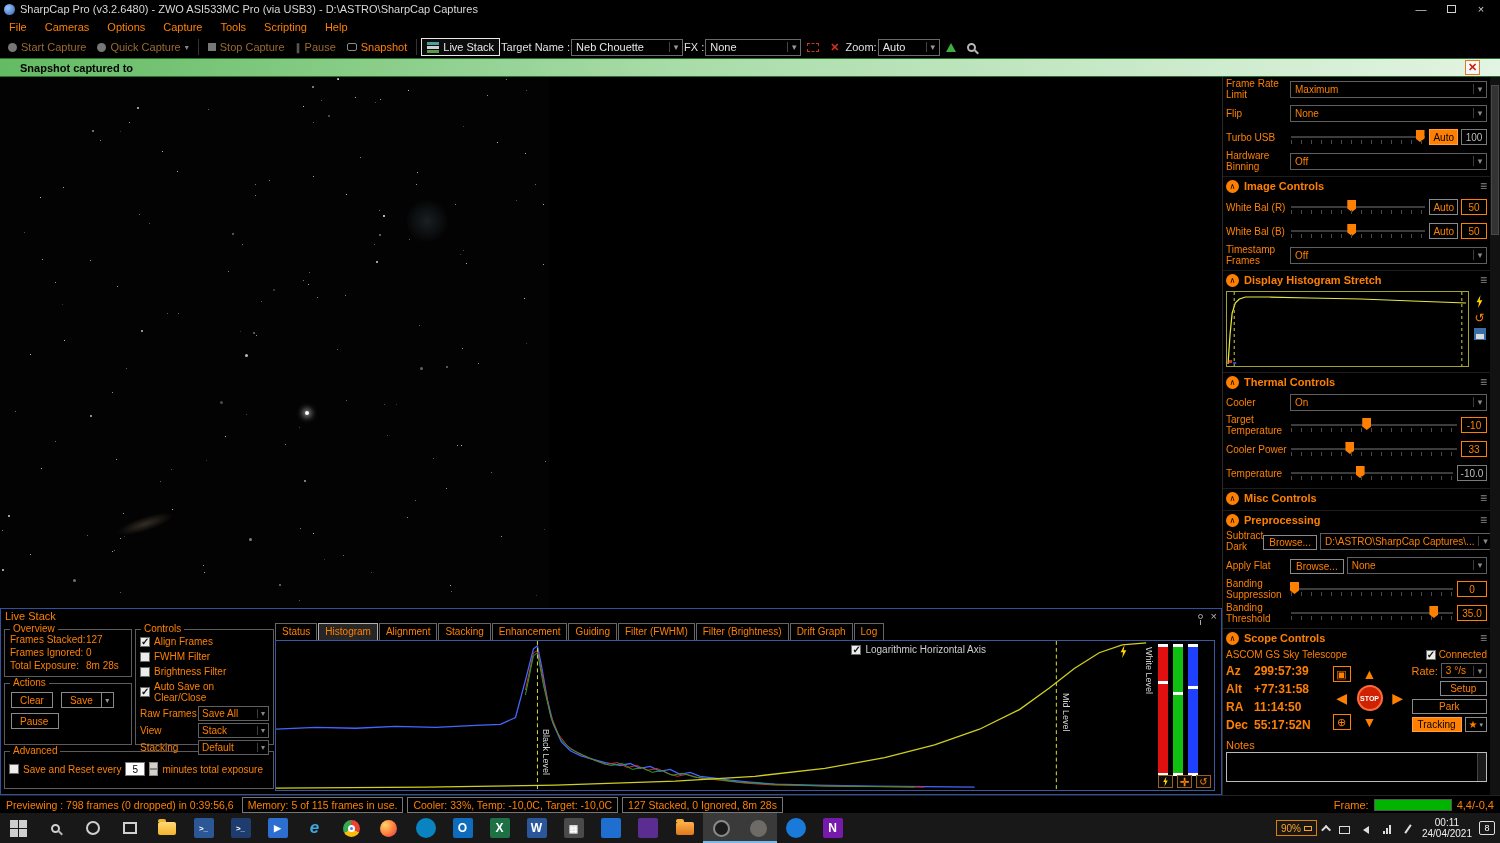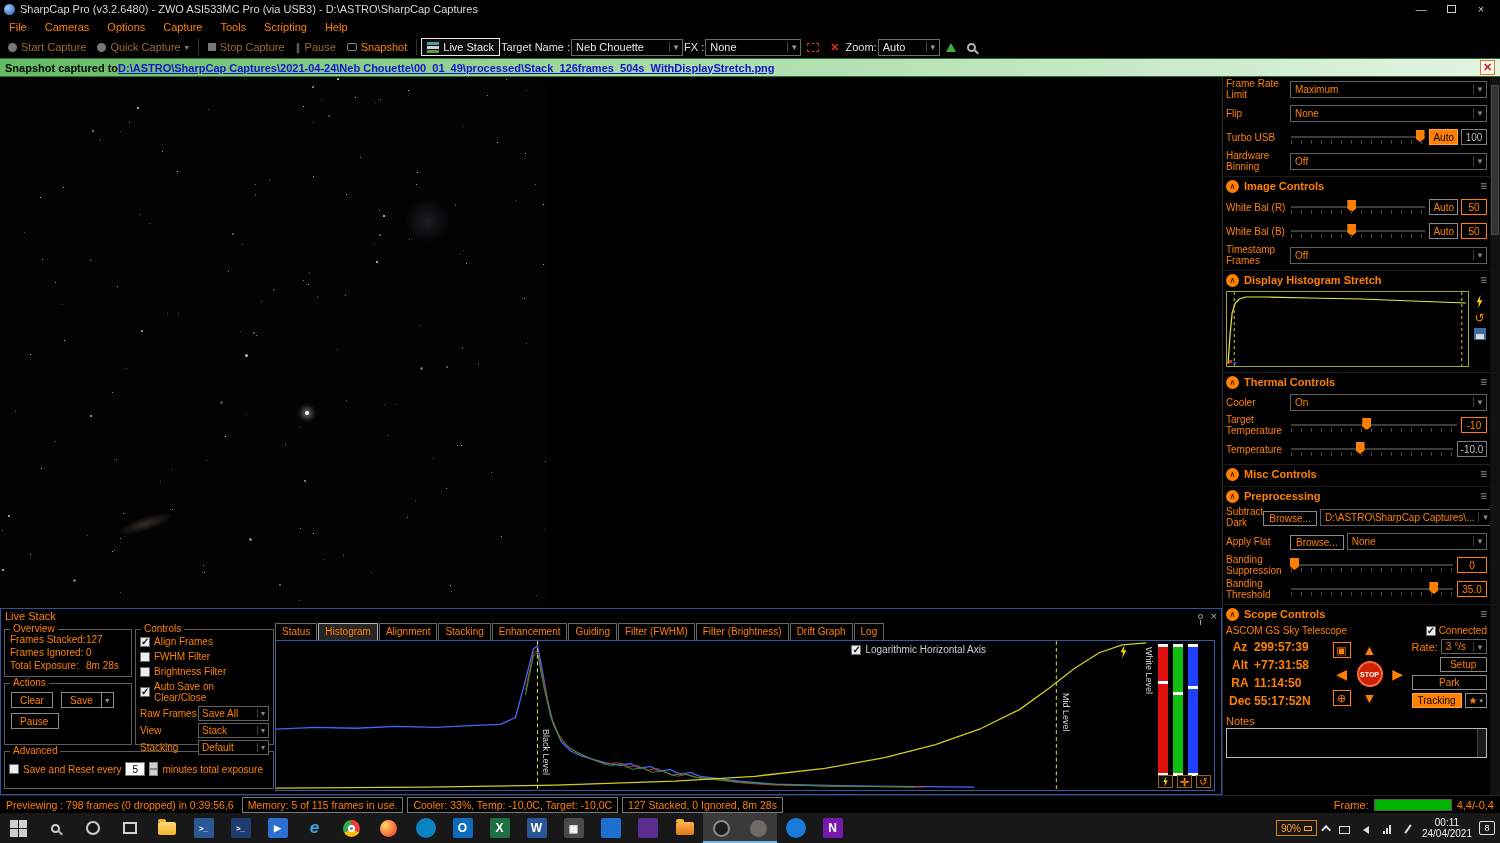--- a/index.html
+++ b/index.html
@@ -33,21 +33,21 @@
   .combo { height:17px; background:#000; border:1px solid #6a6a6a; display:flex; align-items:center; color:#e6e6e6; }
   .combo .ctxt { padding:0 4px; flex:1; overflow:hidden; white-space:nowrap; }
   .combo .carr { width:13px; text-align:center; color:#999; border-left:1px solid #444; font-size:9px; }
   .redrect { width:12px; height:9px; border:1px dashed #d03020; }
   .redx { color:#d03020; font-weight:bold; }
   .greentri { width:0; height:0; border-left:5px solid transparent; border-right:5px solid transparent; border-bottom:9px solid #3fae3f; }
   .mag { width:9px; height:9px; border:2px solid #b5b5b5; border-radius:50%; position:relative; }
   .mag::after { content:""; position:absolute; width:5px; height:2px; background:#b5b5b5; transform:rotate(45deg); right:-5px; bottom:-3px; }
 
   
-  .notifbar { height:19px; background:linear-gradient(to right,#63bb63,#a8dca8 45%,#e2f4e2); border-top:1px solid #2c6e2c; border-bottom:1px solid #2c6e2c; display:flex; align-items:center; padding:0 5px; color:#000; font-weight:bold; }
+  .notifbar { height:19px; background:linear-gradient(to right,#63bb63,#a8dca8 45%,#e2f4e2); border-top:1px solid #2c6e2c; border-bottom:1px solid #2c6e2c; display:flex; align-items:center; padding:0 20px; color:#000; font-weight:bold; }
   .notifbar a { color:#1414cc; text-decoration:underline; font-weight:bold; }
   .notif-close { margin-left:auto; width:15px; height:15px; background:#f7f7f7; border:1px solid #e07820; color:#cc2010; display:flex; align-items:center; justify-content:center; font-weight:bold; font-size:11px; }
 
   
   .content { display:flex; height:718px; }
   .left-col { width:1222px; display:flex; flex-direction:column; }
   .image-area { height:531px; background:#000; position:relative; overflow:hidden; }
   .star-field { position:absolute; left:0; top:0; width:549px; height:531px; background:#030303; }
   .star-field i { position:absolute; background:#fff; border-radius:50%; display:block; }
   .nebula { position:absolute; left:405px; top:122px; width:44px; height:44px; border-radius:50%; background:radial-gradient(circle, rgba(120,145,165,0.20), transparent 70%); }
@@ -84,21 +84,21 @@
   .undo { color:#ff8000; font-size:12px; line-height:10px; }
   .disk { width:12px; height:12px; background:#3a6ea5; position:relative; }
   .disk i { position:absolute; left:2px; bottom:1px; width:8px; height:5px; background:#dcdcdc; }
   .scope-name { display:flex; align-items:center; padding:2px 3px 0 3px; font-size:10px; }
   .scope-name .cbwrap { margin-left:auto; display:flex; gap:3px; align-items:center; }
   .cb { width:10px; height:10px; background:#ececec; border:1px solid #6a6a6a; position:relative; display:inline-block; flex:none; }
   .cb.checked::after { content:"\2713"; position:absolute; left:0; top:-2px; color:#101010; font-size:10px; font-weight:bold; }
   .scope-body { display:flex; padding:2px 3px; }
   .coords { width:126px; display:flex; flex-direction:column; gap:4px; padding-top:2px; }
   .coord { display:flex; font-weight:bold; font-size:12px; }
-  .coord .cl { width:28px;text-align:center; }
+  .coord .cl { width:28px; }
   .pad { width:88px; display:grid; grid-template-columns:28px 28px 28px; grid-auto-rows:24px; align-items:center; justify-items:center; }
   .parrow { color:#ff8000; font-size:14px; line-height:14px; }
   .pbox { width:18px; height:16px; border:1px solid #ff8000; color:#ff8000; display:flex; align-items:center; justify-content:center; font-size:11px; }
   .stopbtn { width:26px; height:26px; border-radius:50%; background:#cf2200; border:2px solid #ff6a3c; color:#fff; font-weight:bold; font-size:7px; display:flex; align-items:center; justify-content:center; }
   .scope-right { flex:1; display:flex; flex-direction:column; gap:3px; padding-top:1px; }
   .srow { display:flex; align-items:center; gap:3px; }
   .sbtn { height:15px; padding:0 5px; border:1px solid #8a8a8a; color:#ff8000; background:#000; display:flex; align-items:center; font-size:10px; }
   .sbtn.active { background:#ff8000; color:#000; border-color:#ffa040; }
   .starbtn { height:15px; padding:0 3px; border:1px solid #8a8a8a; color:#ff8000; display:flex; align-items:center; gap:2px; font-size:10px; }
   .notes-lbl { padding:3px 3px 1px 3px; }
@@ -273,21 +273,20 @@
   <span class="tbtn">
       <span class="greentri"></span>
     </span>
   <span class="tbtn">
       <span class="mag"></span>
     </span>
 </div>
 
 <div class="notifbar">
   <span>Snapshot captured to </span>
-  <a href="#">D:\ASTRO\SharpCap Captures\2021-04-24\Neb Chouette\00_01_49\processed\Stack_126frames_504s_WithDisplayStretch.png</a>
   <span class="notif-close">✕</span>
 </div>
 
 <div class="content">
   <div class="left-col">
 
     <div class="image-area">
       <div class="star-field" id="star-field">
         <div class="nebula"></div>
         <div class="galaxy"></div>
@@ -709,20 +708,29 @@
     <div class="crow">
       <span class="clabel">Target Temperature</span>
       <span class="cctrl">
         <span class="slider">
             <span class="handle" style="left:43%;"></span>
           </span>
         <span class="vbox">-10</span>
       </span>
     </div>
     <div class="crow">
+      <span class="clabel">Cooler Power</span>
+      <span class="cctrl">
+        <span class="slider">
+            <span class="handle" style="left:33%;"></span>
+          </span>
+        <span class="vbox">33</span>
+      </span>
+    </div>
+    <div class="crow">
       <span class="clabel">Temperature</span>
       <span class="cctrl">
         <span class="slider">
             <span class="handle" style="left:40%;"></span>
           </span>
         <span class="vbox dim" style="min-width:30px;">-10.0</span>
       </span>
     </div>
 
     <div class="sechdr">

